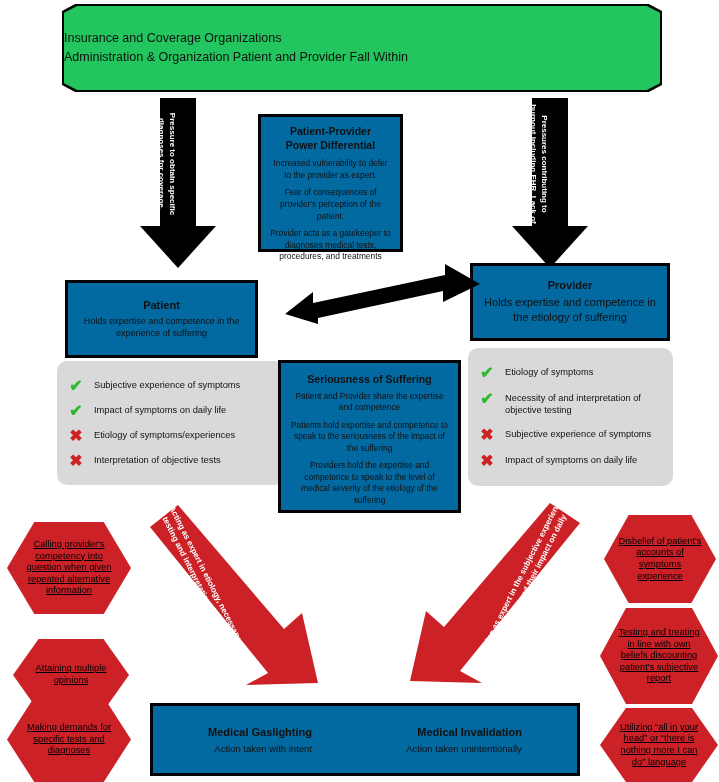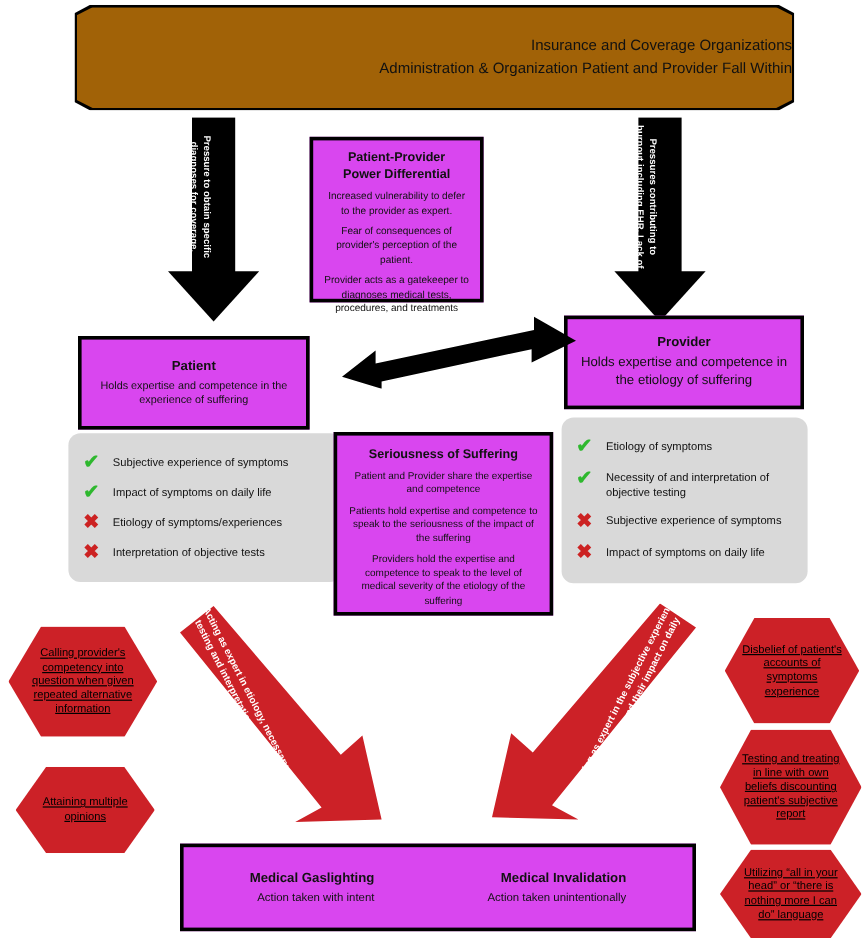--- a/index.html
+++ b/index.html
@@ -19,25 +19,25 @@
   }
   .banner-outline {
     position: absolute; inset: 0;
     background:#000;
     clip-path: polygon(
       0% 8%, 2.2% 0%, 97.8% 0%, 100% 8%,
       100% 92%, 97.8% 100%, 2.2% 100%, 0% 92%);
   }
   .banner-face {
     position: absolute; left:2px; top:2px; right:2px; bottom:2px;
-    background:#a16207;
+    background:#22c55e;
     clip-path: polygon(
       0% 8%, 2.2% 0%, 97.8% 0%, 100% 8%,
       100% 92%, 97.8% 100%, 2.2% 100%, 0% 92%);
-    display:flex; flex-direction:column; align-items:flex-end; justify-content:center;
+    display:flex; flex-direction:column; align-items:flex-start; justify-content:center;
   }
   .banner-face div { font-size: 12.5px; line-height: 1.55; text-align:center; }
 
   
   .vArrow { position: absolute; }
   .vArrow .shaft {
     position:absolute; left:50%; transform:translateX(-50%);
     top:0; background:#000;
   }
   .vArrow .head {
@@ -62,21 +62,21 @@
   }
   .vtext-wrap span {
     display:block; width:120px;
     color:#fff; font-size:8px; line-height:1.4; font-weight:700;
     text-align:center;
     margin-left:60px;
   }
 
   
   .card {
-    position:absolute; background:#d946ef; border:3px solid #000;
+    position:absolute; background:#0369a1; border:3px solid #000;
     display:flex; flex-direction:column; align-items:center; justify-content:center;
     text-align:center; padding:6px 8px;
   }
   .card .title { font-weight:bold; font-size:11px; margin-bottom:4px; }
   .card p { font-size:9.3px; line-height:1.38; }
 
   #ppd-box { left:258px; top:114px; width:145px; height:138px; justify-content:flex-start; padding-top:8px; }
   #ppd-box .title { font-size:10.5px; line-height:1.3; margin-bottom:6px; }
   #ppd-box p { margin-bottom:6px; font-size:8.4px; }
 
@@ -270,20 +270,23 @@
     </svg>
     <div class="ra-label">Acting as expert in the subjective experience of symptoms and their impact on daily functioning</div>
   </div>
 
   <div class="hex" id="hex-l1">
     <span>Calling provider's competency into question when given repeated alternative information</span>
   </div>
   <div class="hex" id="hex-l2">
     <span>Attaining multiple opinions</span>
   </div>
+  <div class="hex" id="hex-l3">
+    <span>Making demands for specific tests and diagnoses</span>
+  </div>
 
   <div class="hex" id="hex-r1">
     <span>Disbelief of patient's accounts of symptoms experience</span>
   </div>
   <div class="hex" id="hex-r3">
     <span>Utilizing “all in your head” or “there is nothing more I can do” language</span>
   </div>
   <div class="hex" id="hex-r2">
     <span>Testing and treating in line with own beliefs discounting patient's subjective report</span>
   </div>

